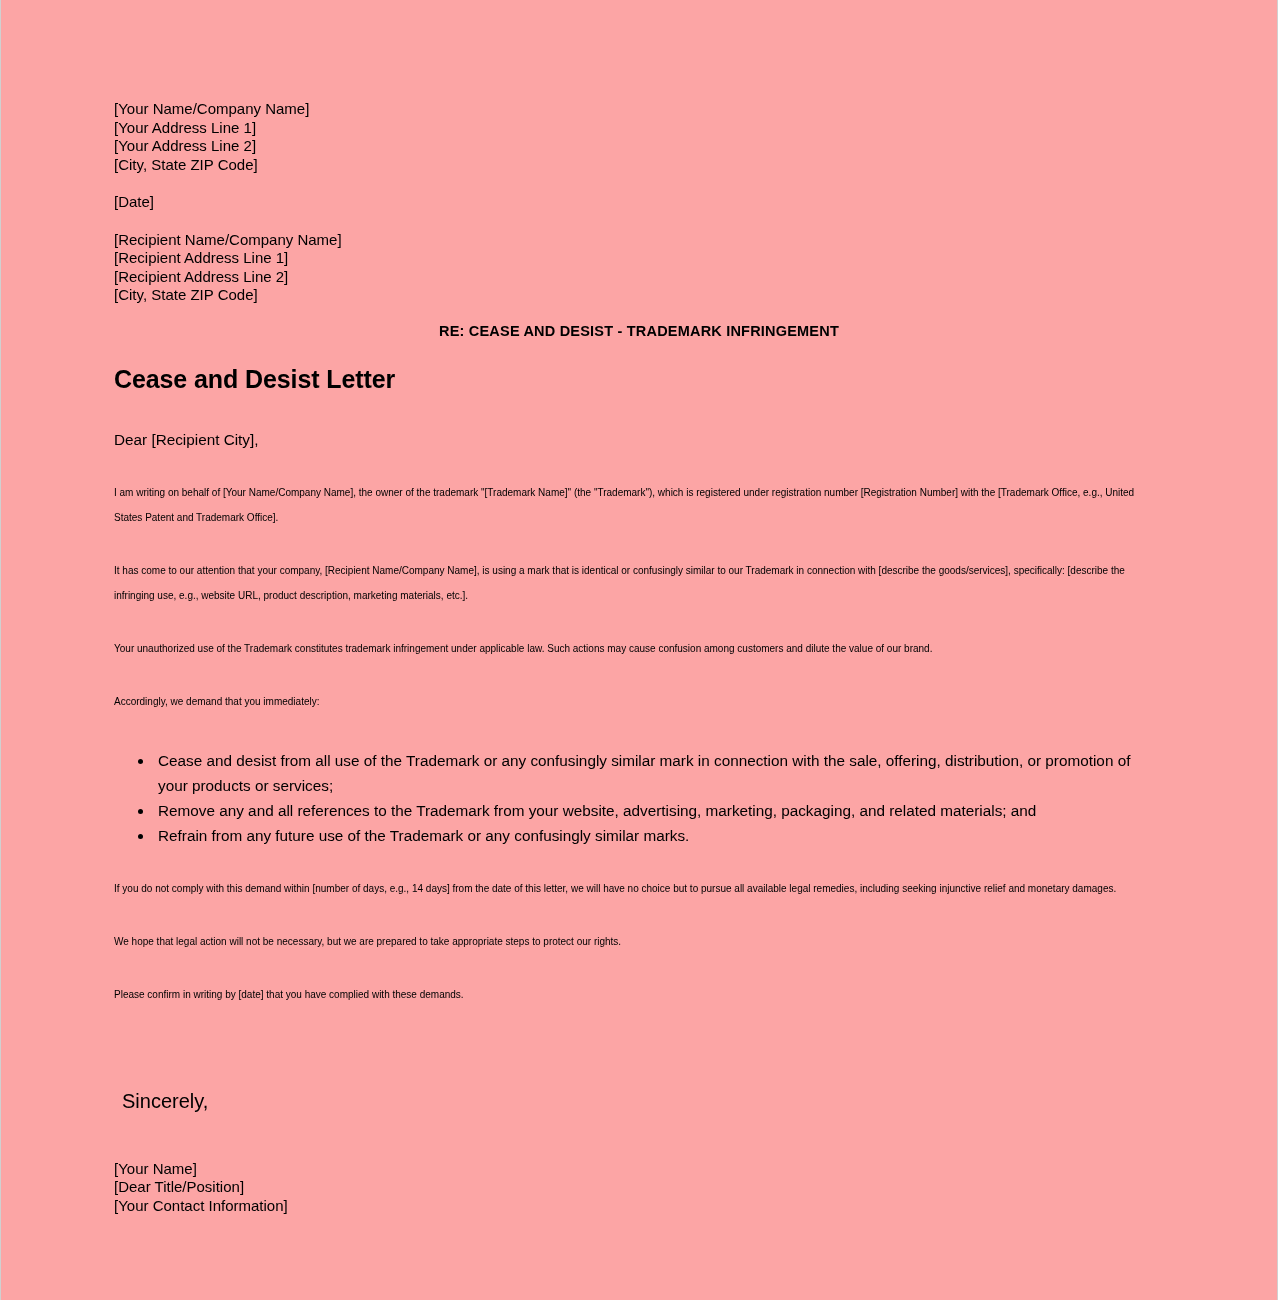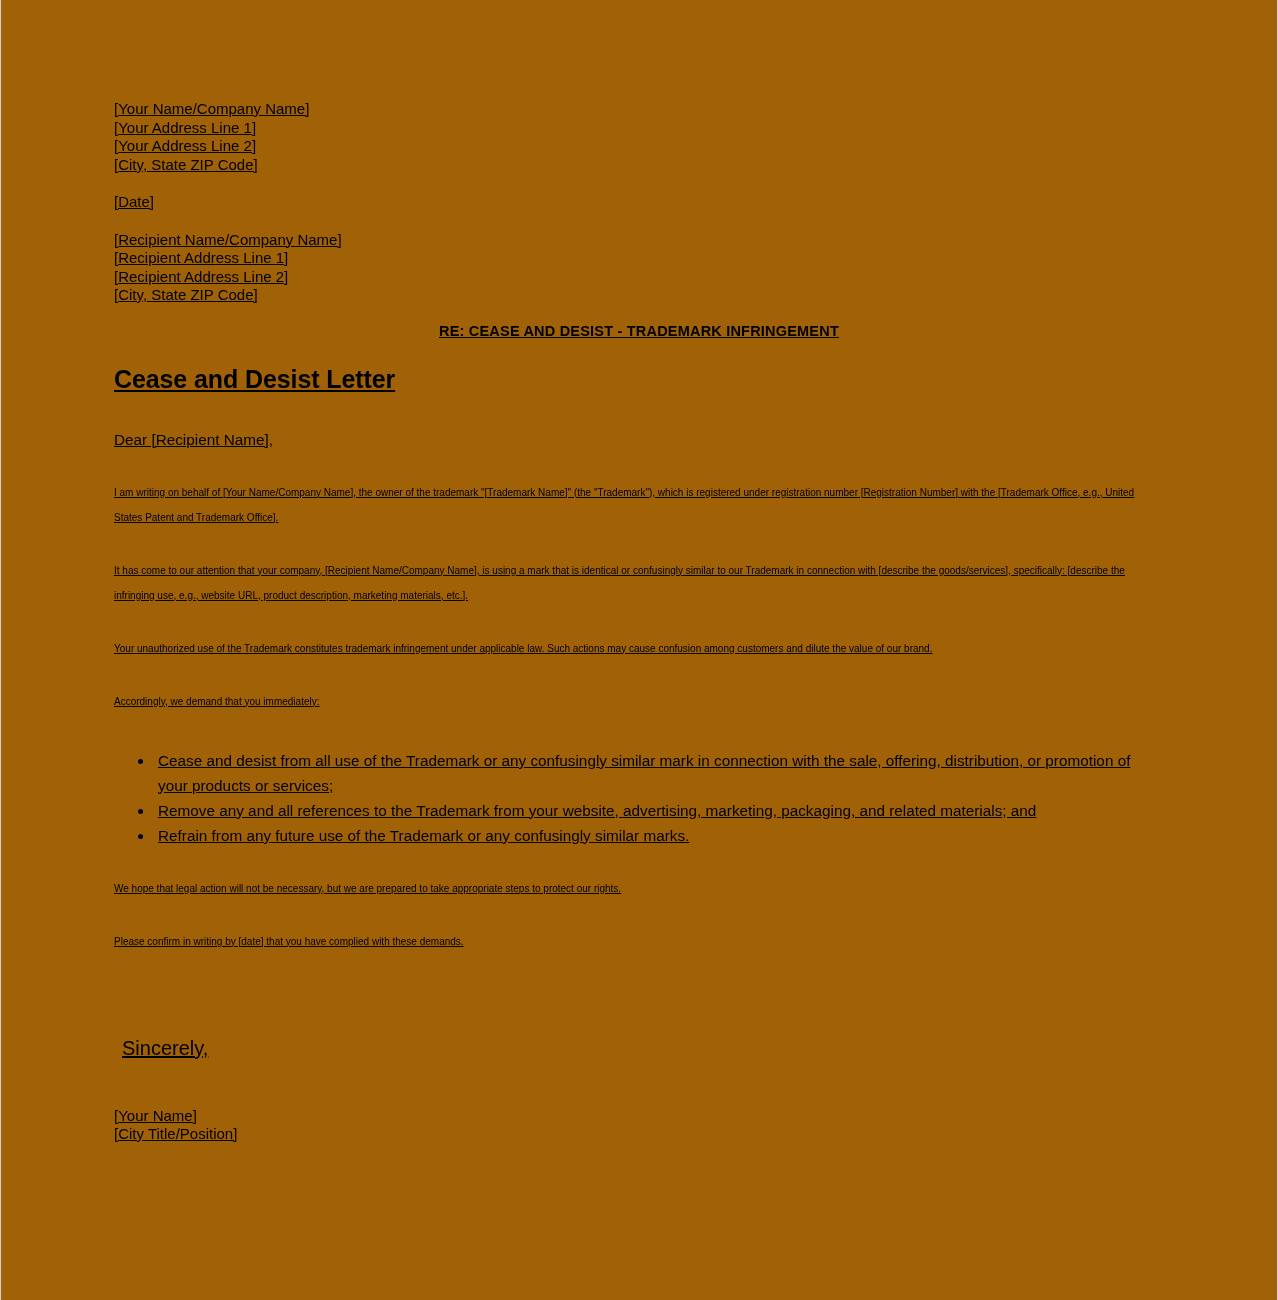--- a/index.html
+++ b/index.html
@@ -11,25 +11,24 @@
     width: 1278px;
     min-height: 1300px;
     font-family: "Liberation Sans", sans-serif;
     color: #000000;
   }
   .page {
     position: relative;
     width: 1278px;
     min-height: 1300px;
     box-sizing: border-box;
-    background: #a16207;
+    background: #fca5a5;
     border: 1px solid #d0d0d0;
     border-top: none;
     border-bottom: none;
-    text-decoration: underline;
   }
   .doc {
     padding: 100px 113px 60px 113px;
   }
   .addr-block {
     font-size: 15px;
     line-height: 18.5px;
     color: #000;
     margin: 0;
   }
@@ -112,41 +111,43 @@
       <div class="addr-line">[Recipient Name/Company Name]</div>
       <div class="addr-line">[Recipient Address Line 1]</div>
       <div class="addr-line">[Recipient Address Line 2]</div>
       <div class="addr-line">[City, State ZIP Code]</div>
     </div>
 
     <p class="re-line">RE: CEASE AND DESIST - TRADEMARK INFRINGEMENT</p>
 
     <h1 class="title">Cease and Desist Letter</h1>
 
-    <p class="salutation">Dear [Recipient Name],</p>
+    <p class="salutation">Dear [Recipient City],</p>
 
     <p class="body-par">I am writing on behalf of [Your Name/Company Name], the owner of the trademark "[Trademark Name]" (the "Trademark"), which is registered under registration number [Registration Number] with the [Trademark Office, e.g., United States Patent and Trademark Office].</p>
     <p class="body-par">It has come to our attention that your company, [Recipient Name/Company Name], is using a mark that is identical or confusingly similar to our Trademark in connection with [describe the goods/services], specifically: [describe the infringing use, e.g., website URL, product description, marketing materials, etc.].</p>
     <p class="body-par">Your unauthorized use of the Trademark constitutes trademark infringement under applicable law. Such actions may cause confusion among customers and dilute the value of our brand.</p>
     <p class="body-par">Accordingly, we demand that you immediately:</p>
 
     <ul class="demands">
       <li>Cease and desist from all use of the Trademark or any confusingly similar mark in connection with the sale, offering, distribution, or promotion of your products or services;</li>
       <li>Remove any and all references to the Trademark from your website, advertising, marketing, packaging, and related materials; and</li>
       <li>Refrain from any future use of the Trademark or any confusingly similar marks.</li>
     </ul>
 
+    <p class="body-par">If you do not comply with this demand within [number of days, e.g., 14 days] from the date of this letter, we will have no choice but to pursue all available legal remedies, including seeking injunctive relief and monetary damages.</p>
     <p class="body-par">We hope that legal action will not be necessary, but we are prepared to take appropriate steps to protect our rights.</p>
     <p class="body-par">Please confirm in writing by [date] that you have complied with these demands.</p>
 
     <div class="sign-gap"></div>
 
     <p class="closing">Sincerely,</p>
 
     <div class="sig-gap"></div>
 
     <div class="sig-block">
       <div class="addr-line">[Your Name]</div>
-      <div class="addr-line">[City Title/Position]</div>
+      <div class="addr-line">[Dear Title/Position]</div>
+      <div class="addr-line">[Your Contact Information]</div>
     </div>
 
   </div>
 </div>
 
 </body></html>

